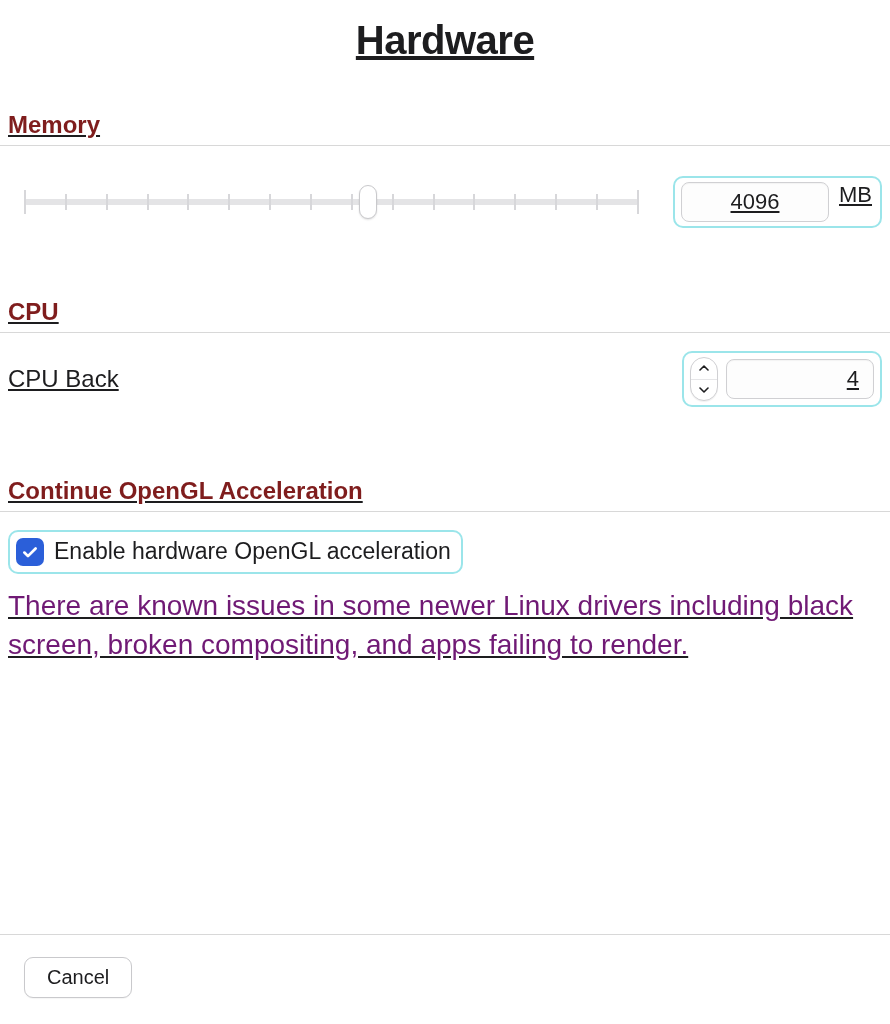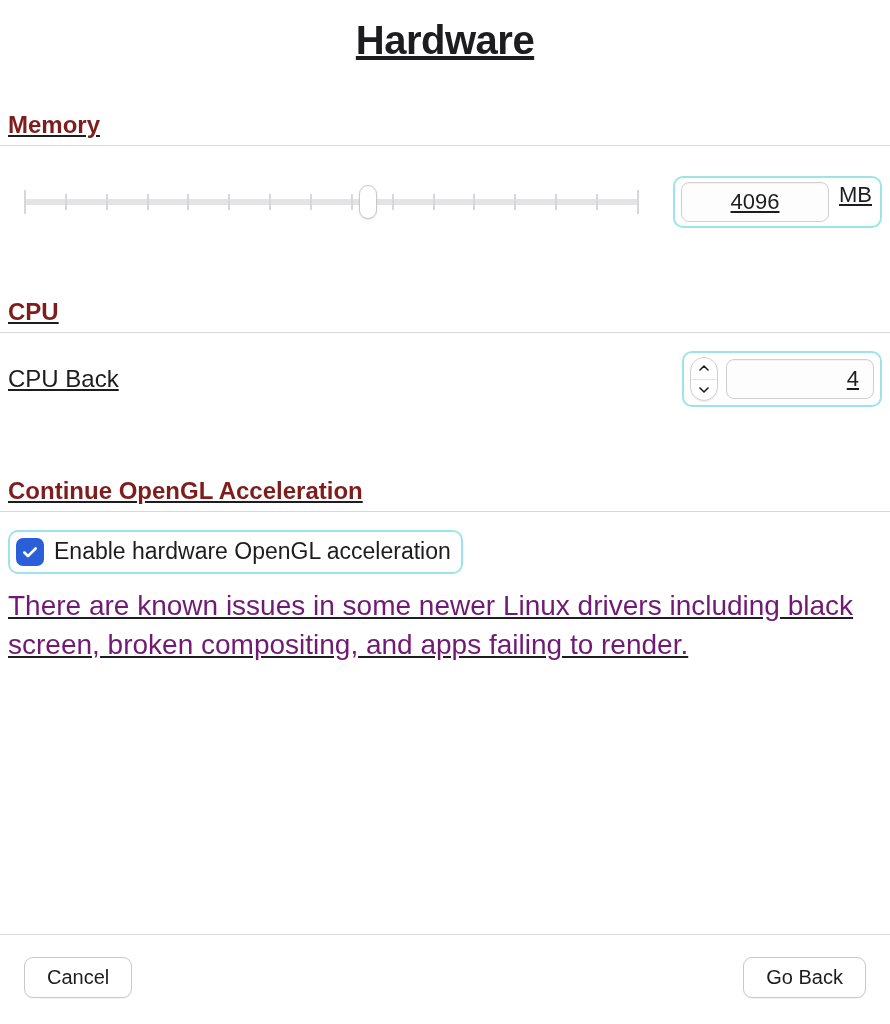--- a/index.html
+++ b/index.html
@@ -317,15 +317,14 @@
       </div>
       <span class="checkbox-label">Enable hardware OpenGL acceleration</span>
     </div>
     <p class="opengl-note">There are known issues in some newer Linux drivers including black screen, broken compositing, and apps failing to render.</p>
   </div>
 </div>
 
 <div class="footer">
   <button class="btn">Cancel</button>
   <div class="footer-right">
-    <button class="btn">Go Back</button>
   </div>
 </div>
 
 </body></html>

